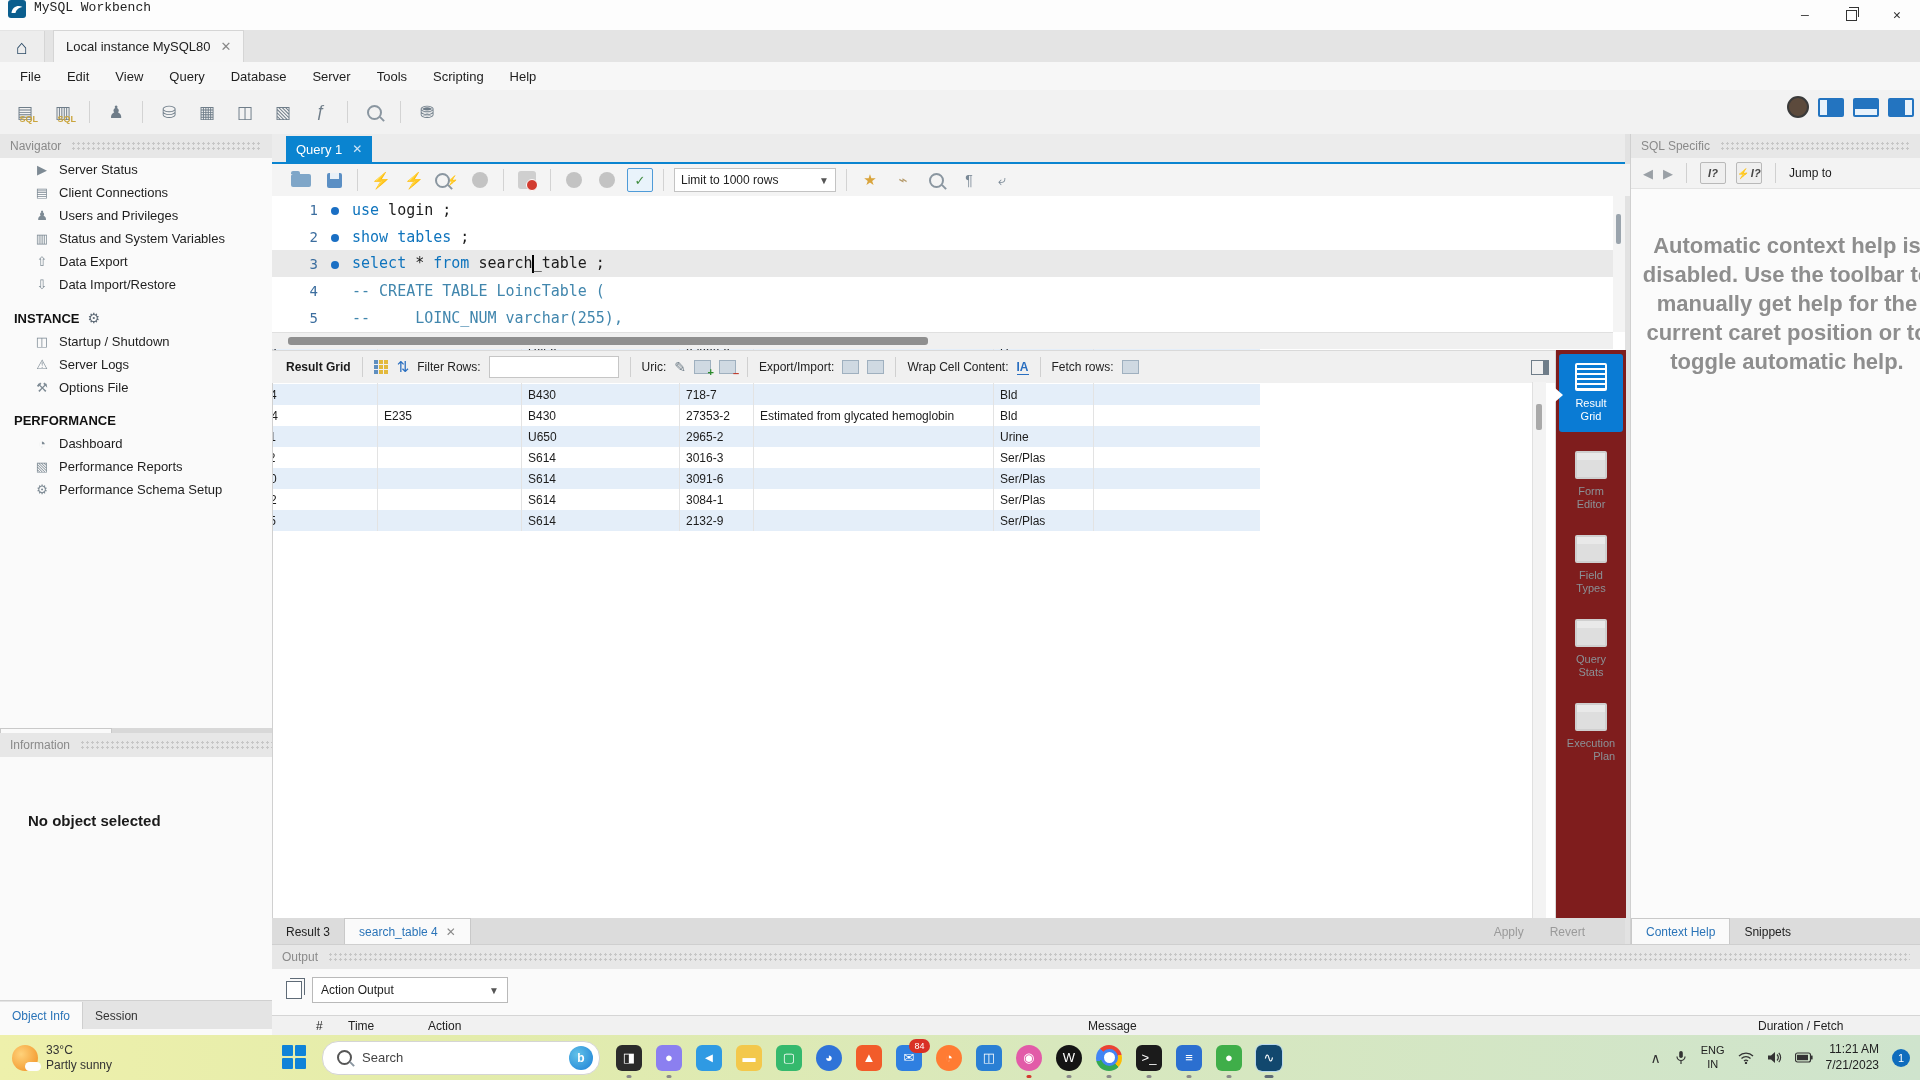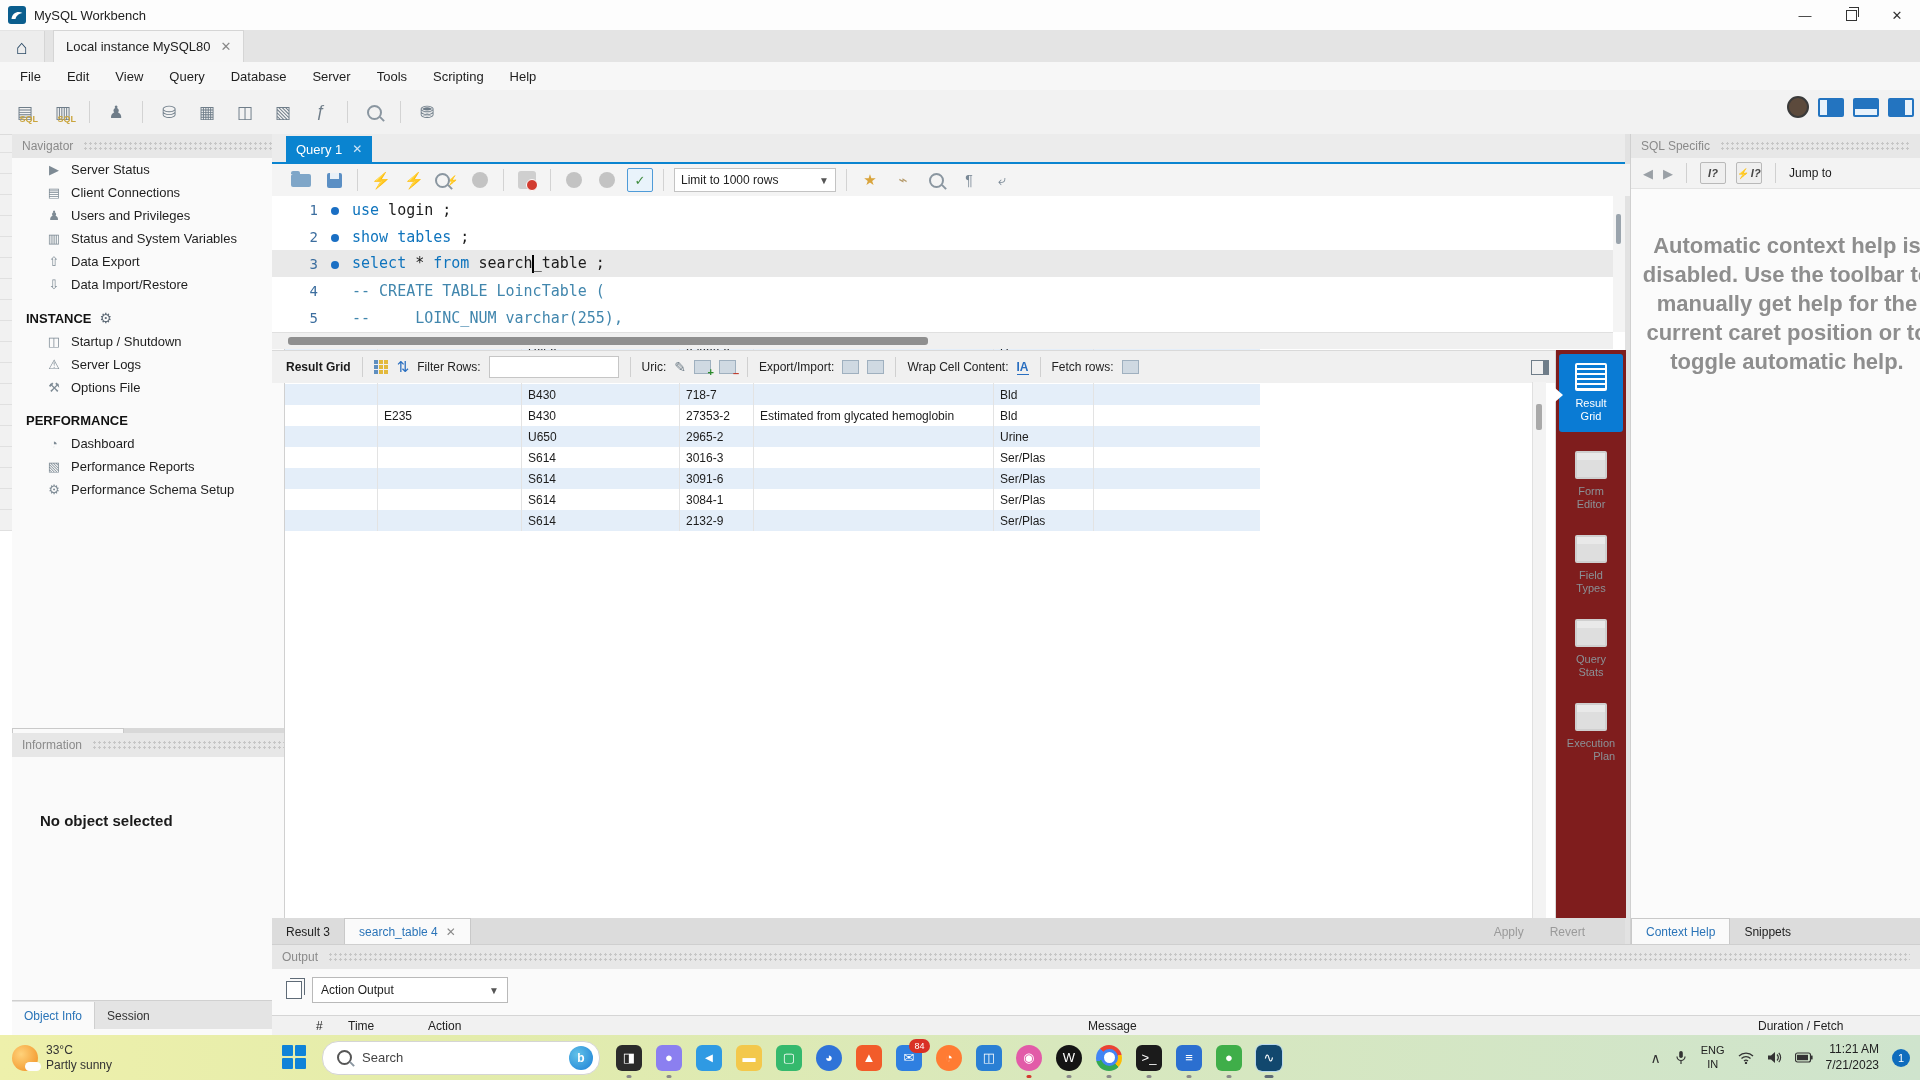--- a/index.html
+++ b/index.html
@@ -1,21 +1,21 @@
 <!DOCTYPE html>
 <html><head>
 <meta charset="utf-8">
 <style>
   html,body{margin:0;padding:0;background:#444;}
   #app{position:relative;width:1920px;height:1080px;overflow:hidden;background:#fff;
        font-family:"Liberation Sans",sans-serif;color:#1c1c1c;-webkit-font-smoothing:antialiased;}
   .abs{position:absolute;}
 
   
-  #titlebar{left:0;top:0;width:1920px;height:30px;background:#fdfdfd;border-bottom:1px solid #e8e8e8;display:flex;align-items:center;}
+  #titlebar{left:0;top:0;width:1920px;height:30px;background:#fdfdfd;border-bottom:1px solid #e8e8e8;display:flex;align-items:flex-start;font-family:Liberation Mono, monospace;}
   #titlebar .logo{width:18px;height:18px;margin:0 8px 0 8px;border-radius:3px;background:#0b5e8e;display:flex;align-items:center;justify-content:center;}
   #titlebar .logo svg{display:block;}
   #title-text{font-size:13px;color:#222;}
   .wincontrols{position:absolute;right:0;top:0;height:30px;display:flex;}
   .winbtn{width:46px;height:30px;display:flex;align-items:center;justify-content:center;font-size:13px;color:#333;}
   .winbtn.restore i{display:block;width:9px;height:9px;border:1px solid #333;position:relative;background:#fdfdfd;}
   .winbtn.restore i:before{content:"";position:absolute;left:2px;top:-4px;width:9px;height:9px;border:1px solid #333;border-left:none;border-bottom:none;}
 
   
   #conntabs{left:0;top:30px;width:1920px;height:32px;background:#e4e4e4;border-bottom:1px solid #d2d2d2;display:flex;align-items:flex-end;}
@@ -39,21 +39,21 @@
   .ptoggle i{position:absolute;background:#e8f2fb;}
   .ptoggle.l i{left:2px;top:2px;bottom:2px;width:7px;}
   .ptoggle.b i{left:2px;right:2px;bottom:2px;height:6px;}
   .ptoggle.r i{right:2px;top:2px;bottom:2px;width:7px;}
 
   
   .phead{height:24px;background:#e7e7e7;display:flex;align-items:center;padding:0 10px;gap:10px;font-size:12px;color:#8a8a8a;}
   .dotfill{flex:1;height:10px;background-image:radial-gradient(#c6c6c6 1px,transparent 1.2px);background-size:5px 5px;}
 
   
-  #sidebar{left:0;top:134px;width:272px;height:901px;background:#fafafa;border-right:1px solid #d0d0d0;overflow:hidden;margin-left:12px;}
+  #sidebar{left:0;top:134px;width:272px;height:901px;background:#fafafa;border-right:1px solid #d0d0d0;overflow:hidden;}
   .nav-title{font-size:13px;font-weight:bold;color:#111;padding:14px 0 4px 14px;display:flex;align-items:center;gap:8px;}
   .nav-title .gear{font-weight:normal;color:#5f6b77;font-size:14px;}
   .nav-item{display:flex;align-items:center;gap:9px;padding:4px 0 4px 34px;font-size:13px;color:#1e1e1e;}
   .nav-item .nico{width:16px;text-align:center;color:#7d8a94;font-size:13px;}
   #admin-tabs{position:absolute;left:0;top:594px;width:272px;height:28px;background:#d8d8d8;display:flex;align-items:flex-end;}
   .stab{height:27px;padding:0 14px;display:flex;align-items:center;font-size:13px;color:#222;}
   .stab.active{background:#fafafa;color:#2a74b8;border:1px solid #c9c9c9;border-bottom:none;}
   #info-head{position:absolute;left:0;top:599px;width:272px;}
   #no-object{position:absolute;left:28px;top:678px;font-size:15px;font-weight:bold;color:#1a1a1a;}
   #sidebar-bottom-tabs{position:absolute;left:0;top:866px;width:272px;height:28px;background:#e4e4e4;display:flex;align-items:flex-end;border-top:1px solid #d0d0d0;}

